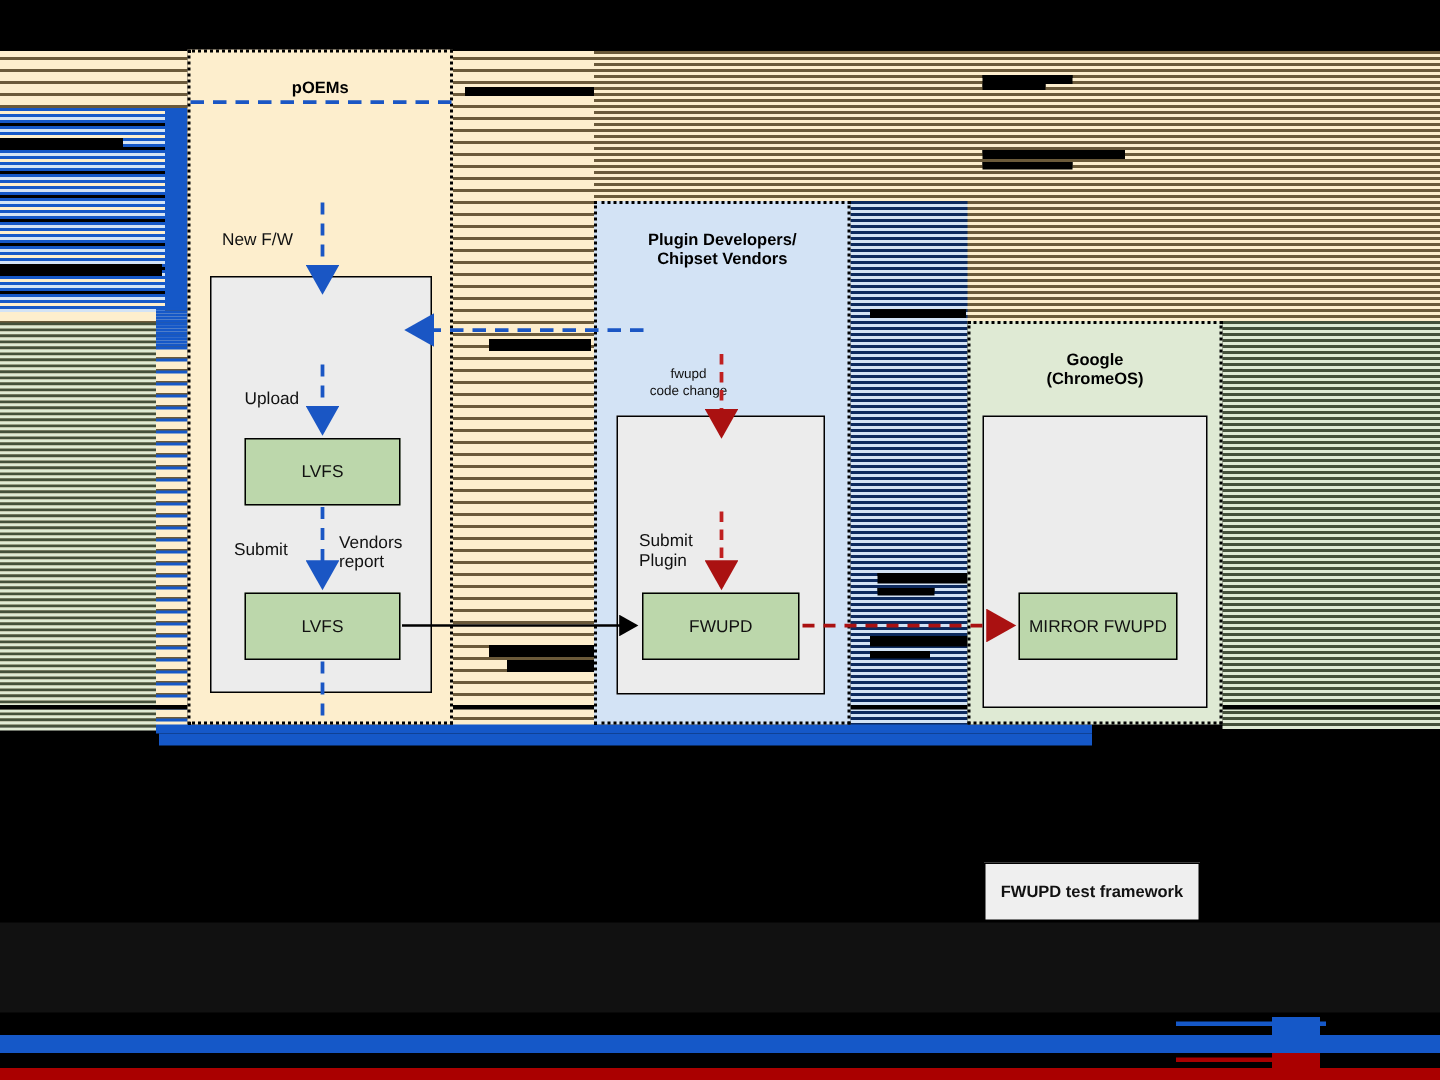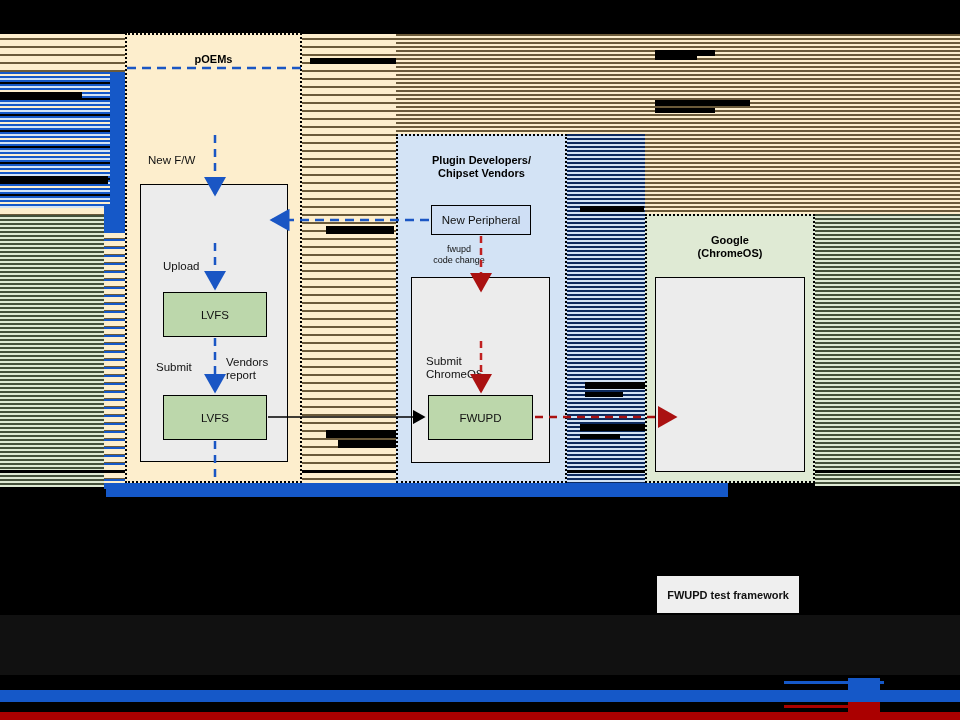--- a/index.html
+++ b/index.html
@@ -1318,44 +1318,44 @@
 
 
   <div class="node green" style="left:163px;top:292px;width:104px;height:45px;">
     <span>LVFS</span>
   </div>
 
   <div class="node green" style="left:163px;top:395px;width:104px;height:45px;">
     <span>LVFS</span>
   </div>
 
-  <div class="node blue" style="left:431px;top:205px;width:100px;height:30px;">
-    <span>New Peripheral</span>
-  </div>
 
 
   <div class="node green" style="left:428px;top:395px;width:105px;height:45px;">
     <span>FWUPD</span>
   </div>
 
 
+  <div class="node green" style="left:679px;top:395px;width:106px;height:45px;">
+    <span>MIRROR FWUPD</span>
+  </div>
 
   <div class="node plain" style="left:656px;top:575px;width:144px;height:39px;font-weight:bold;font-size:11px;">
     <span>FWUPD test framework</span>
   </div>
 
   <div class="lbl" style="left:148px;top:154px;">New F/W</div>
   <div class="lbl" style="left:163px;top:260px;">Upload</div>
   <div class="lbl" style="left:156px;top:361px;">Submit</div>
   <div class="lbl" style="left:226px;top:356px;">Vendors</div>
   <div class="lbl" style="left:226px;top:369px;">report</div>
   <div class="lbl small" style="left:425px;top:244px;width:68px;">fwupd</div>
   <div class="lbl small" style="left:425px;top:255px;width:68px;">code change</div>
   <div class="lbl" style="left:426px;top:355px;">Submit</div>
-  <div class="lbl" style="left:426px;top:368px;">ChromeOS</div>
+  <div class="lbl" style="left:426px;top:368px;">Plugin</div>
 
   <svg class="overlay">
     <defs>
       <marker id="ah-blue" markerWidth="9" markerHeight="9" refX="7" refY="4.5" orient="auto">
         <path d="M0,0 L8,4.5 L0,9 Z" fill="#1a56c4"></path>
       </marker>
       <marker id="ah-red" markerWidth="9" markerHeight="9" refX="7" refY="4.5" orient="auto">
         <path d="M0,0 L8,4.5 L0,9 Z" fill="#aa1111"></path>
       </marker>
       <marker id="ah-black" markerWidth="9" markerHeight="9" refX="7" refY="4.5" orient="auto">

